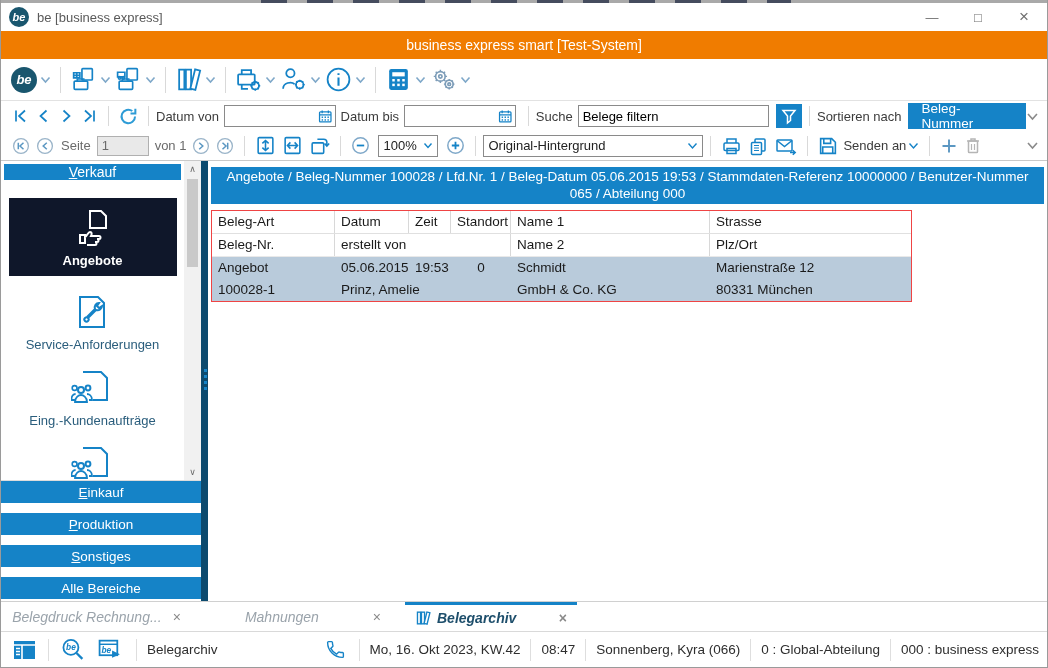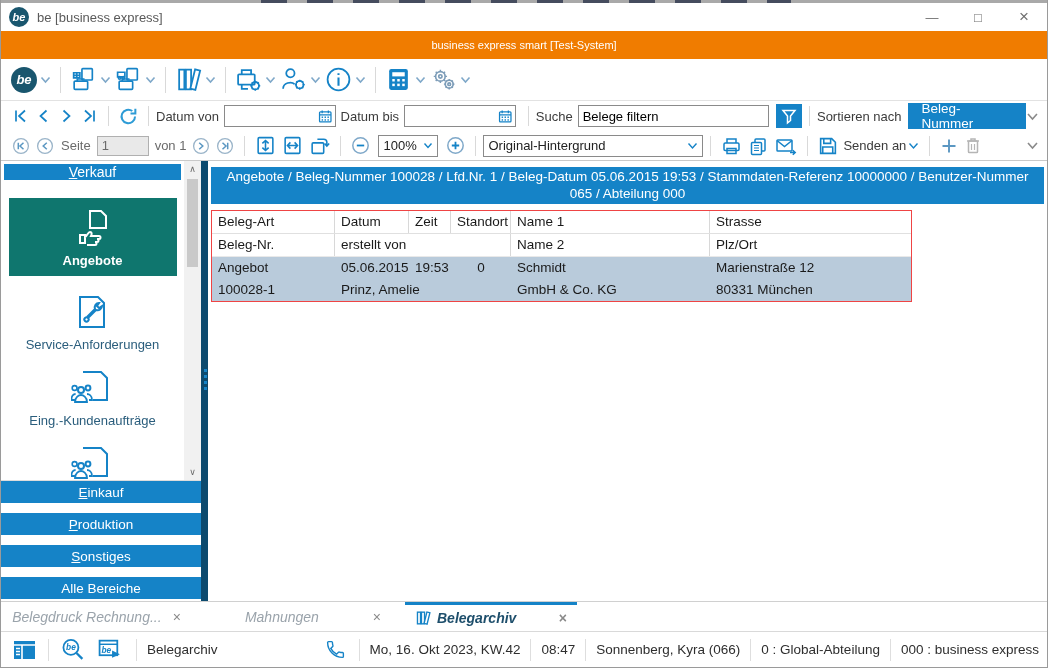--- a/index.html
+++ b/index.html
@@ -15,21 +15,21 @@
 
   
   .titlebar { height:28px; flex:0 0 auto; display:flex; align-items:center; background:#fff; padding-left:8px; }
   .logo-circle { width:20px; height:20px; border-radius:50%; background:#19566e; color:#fff;
     font-size:11px; font-style:italic; font-weight:bold; display:flex; align-items:center; justify-content:center; }
   .title-text { margin-left:8px; font-size:13px; color:#5a5a5a; flex:1; }
   .winctl { display:flex; height:100%; }
   .winctl > div { width:46px; display:flex; align-items:center; justify-content:center; color:#707070; font-size:13px; cursor:default; }
 
   
-  .banner { height:28px; flex:0 0 auto; background:#f07c00; color:#fff; font-size:11px;
+  .banner { height:28px; flex:0 0 auto; background:#f07c00; color:#fff; font-size:14px;
     display:flex; align-items:center; justify-content:center; }
 
   
   .toolbar1 { height:42px; flex:0 0 auto; display:flex; align-items:center; padding:0 8px;
     border-bottom:1px solid #e2e2e2; }
   .tb1-item { display:flex; align-items:center; margin:0 2px; }
   .chev { width:11px; height:8px; margin-left:3px; }
   .sep { width:1px; height:26px; background:#d9d9d9; margin:0 7px; }
   .sep-s { width:1px; height:20px; background:#d9d9d9; margin:0 7px; }
 
@@ -59,21 +59,21 @@
   
   .sidebar { width:207px; flex:0 0 auto; display:flex; flex-direction:column; border-right:7px solid #0c4a6e; }
   .side-scrollwrap { flex:1; display:flex; min-height:0; border-bottom:1px solid #dcdcdc; }
   .side-content { flex:1; display:flex; flex-direction:column; align-items:center; overflow:hidden; padding:3px 3px 0 3px; }
   .side-header { width:100%; background:#1583c7; color:#fff; height:23px; font-size:14px;
     display:flex; align-items:center; justify-content:center; }
   .side-header span { display:block; }
   .accel::first-letter { text-decoration:underline; }
   .side-item { display:flex; flex-direction:column; align-items:center; margin-top:16px; cursor:default; }
   .side-item .ilabel { font-size:13px; color:#2a5d7c; margin-top:5px; white-space:nowrap; }
-  .side-item.selected { background:#0f766e; width:168px; padding:10px 0 8px 0; margin-top:18px; }
+  .side-item.selected { background:#0f172a; width:168px; padding:10px 0 8px 0; margin-top:18px; }
   .side-item.selected .ilabel { color:#fff; font-weight:bold; }
   .vscroll { width:17px; flex:0 0 auto; background:#f1f1f1; display:flex; flex-direction:column; align-items:center; }
   .varrow { height:16px; display:flex; align-items:center; justify-content:center; color:#6b6b6b; font-size:9px; width:100%; }
   .vthumb { width:11px; height:88px; background:#c9c9c9; margin-top:2px; }
   .side-sections { flex:0 0 auto; display:flex; flex-direction:column; gap:10px; padding-bottom:2px; }
   .section-btn { height:22px; background:#1583c7; color:#fff; font-size:13.5px;
     display:flex; align-items:center; justify-content:center; cursor:default; }
   .section-btn span { display:block; }
 
   .splitter { position:absolute; left:203px; top:208px; display:flex; flex-direction:column; gap:3px; z-index:5; }

